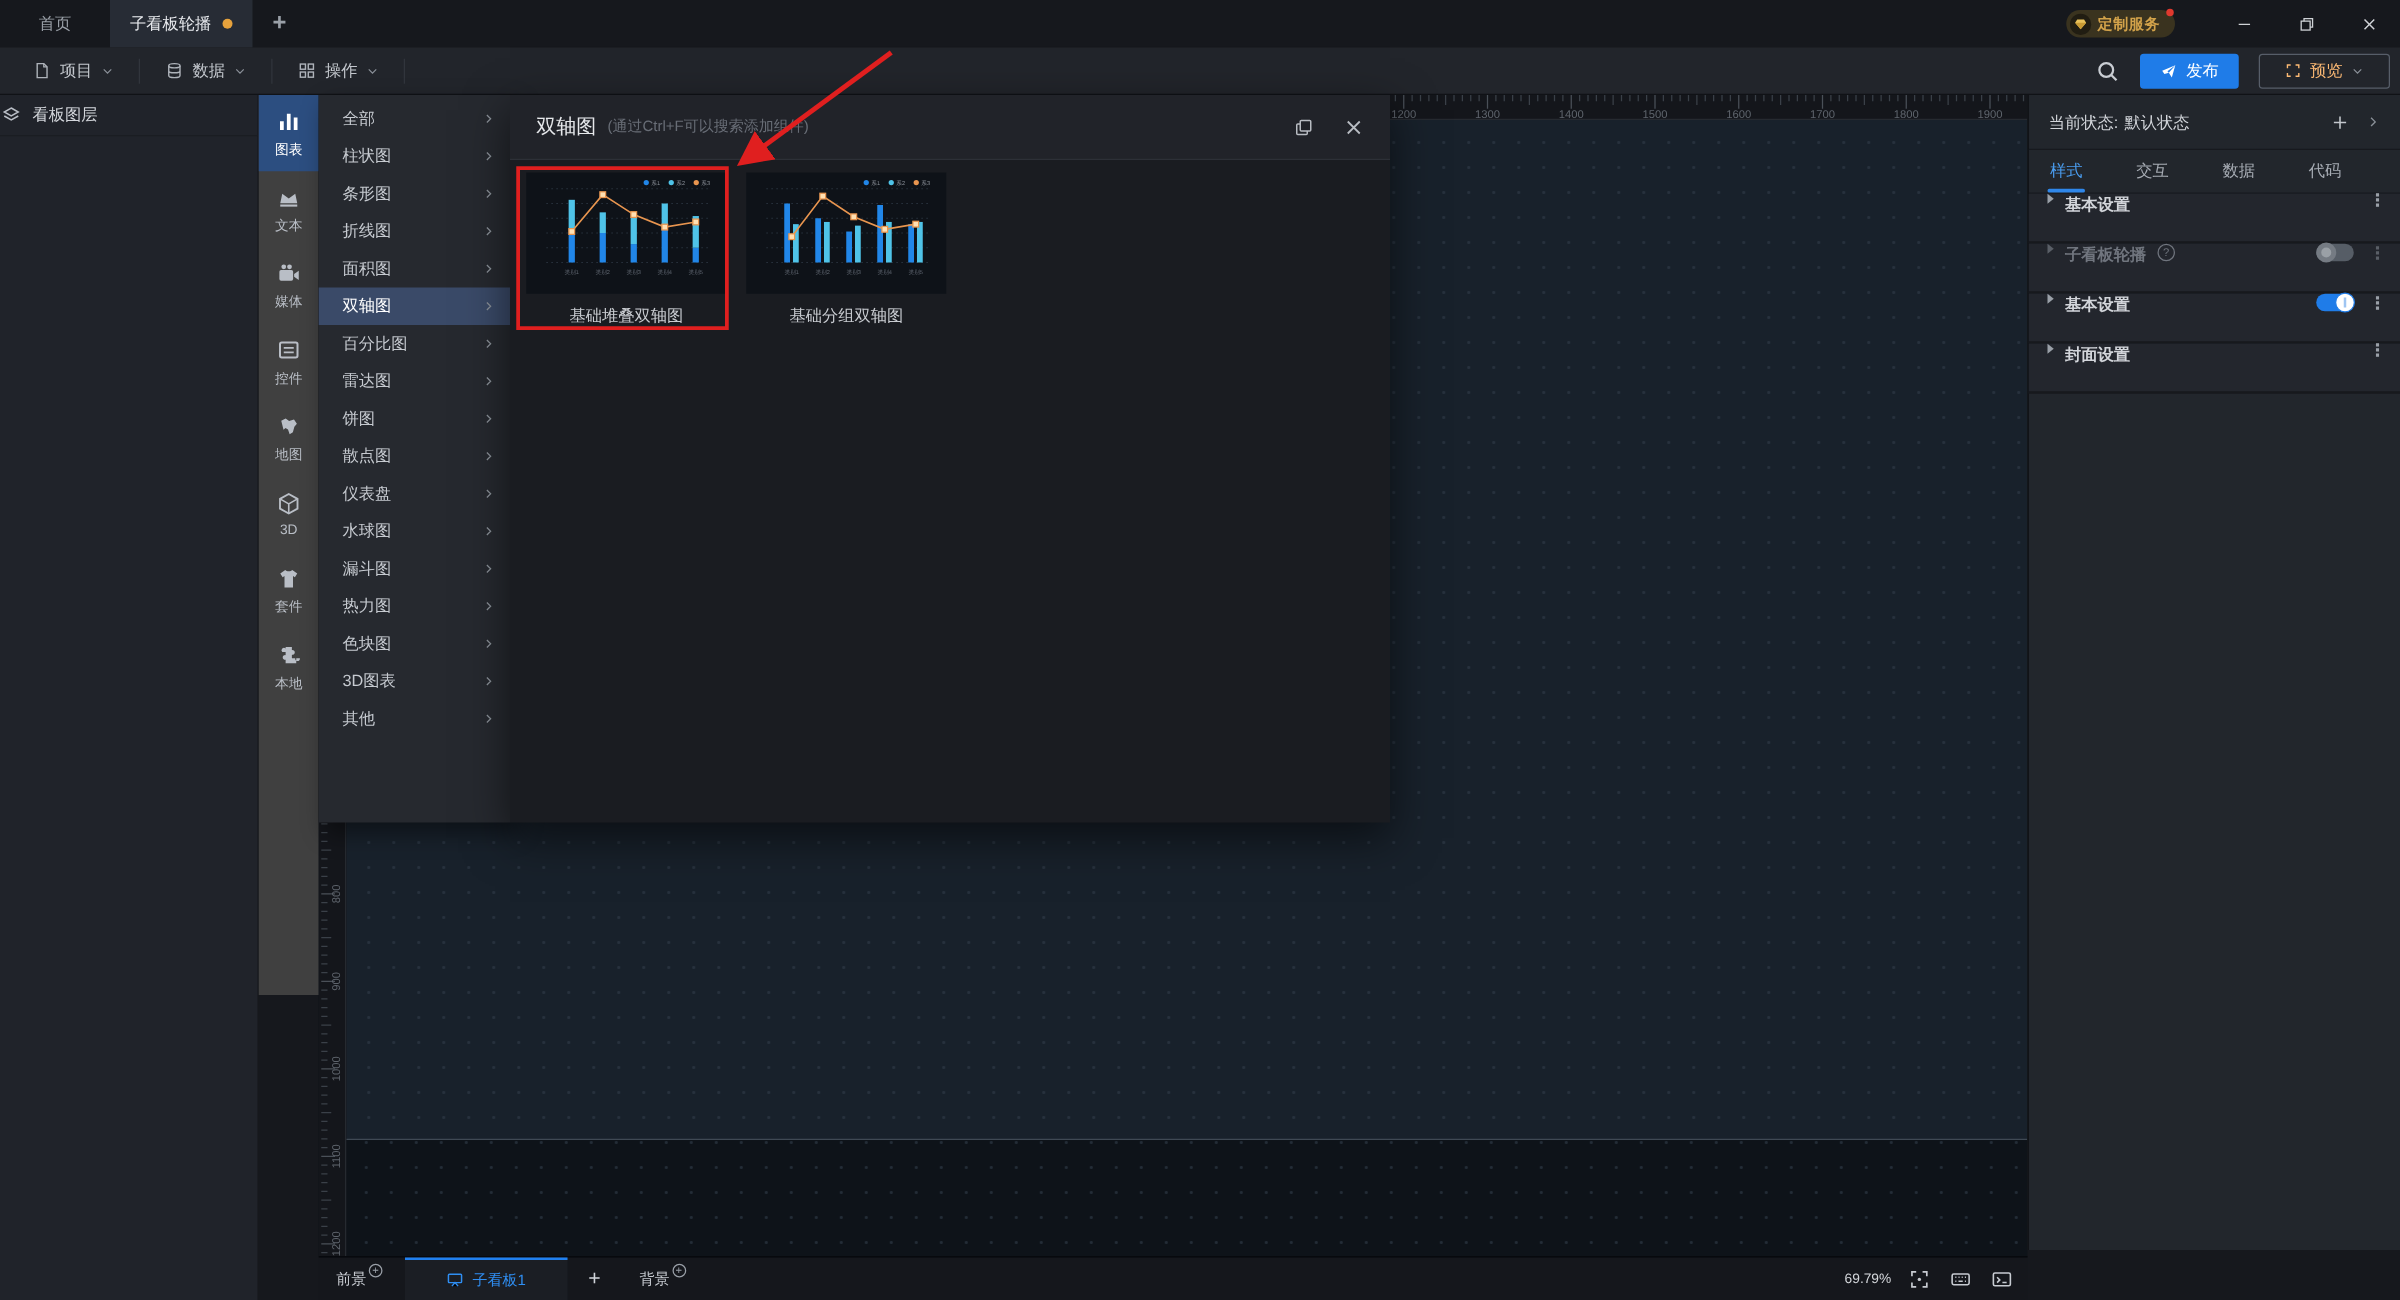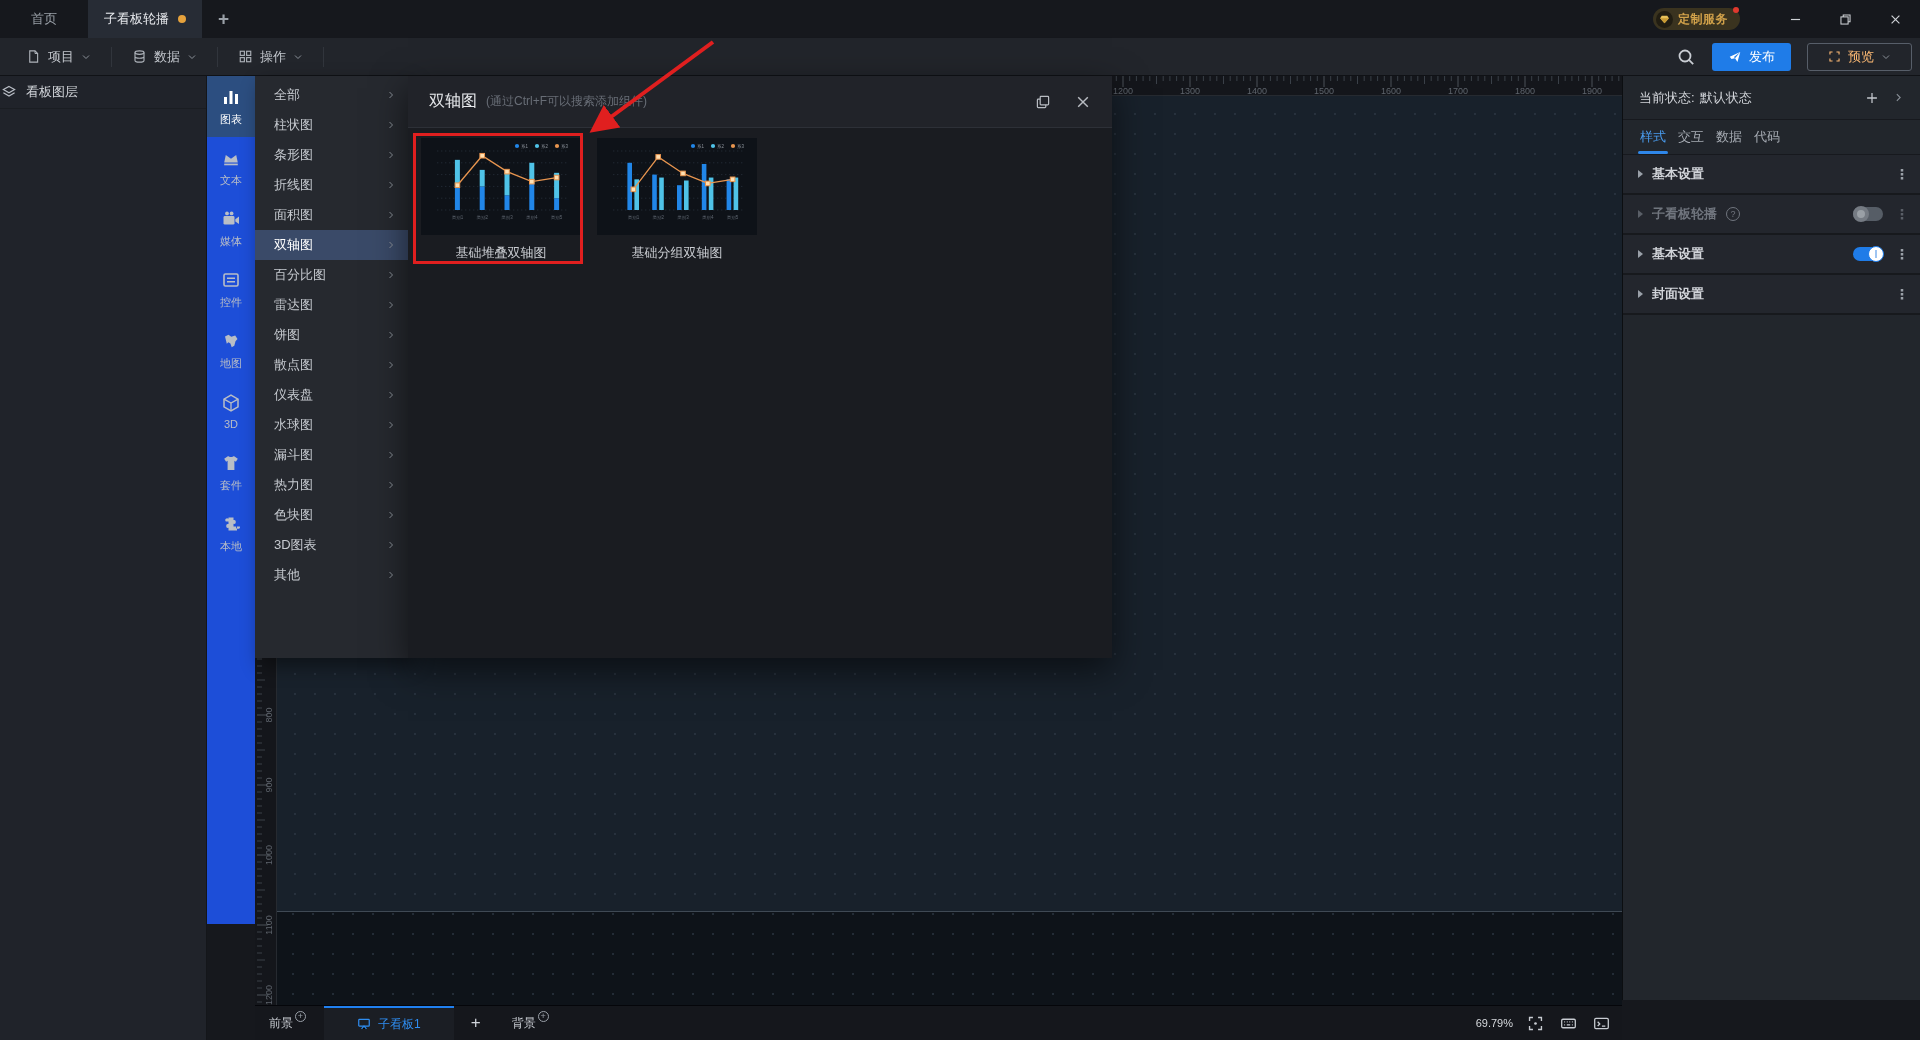--- a/index.html
+++ b/index.html
@@ -36,21 +36,21 @@
   .btn-publish .icx{width:14px;height:14px}
   .btn-preview{display:flex;gap:7px;align-items:center;border:1px solid #575e69;color:#fdba74;font-size:13px;height:28px;padding:0 20px;border-radius:3px;background:transparent}
   .btn-preview .icx{width:13px;height:13px}
 
   
   .layers-panel{position:absolute;left:0;top:76px;width:207px;height:964px;background:#20232a;border-right:1px solid #14161a}
   .layers-header{height:33px;display:flex;align-items:center;gap:9px;padding:0 1px;color:#d3d6db;font-size:13px;border-bottom:1px solid #1a1d22}
   .layers-header .icx{width:16px;height:16px;color:#b9bec6}
 
   
-  .iconstrip{position:absolute;left:207px;top:76px;width:48px;height:848px;background:#1d4ed8}
+  .iconstrip{position:absolute;left:207px;top:76px;width:48px;height:720px;background:#404040}
   .side-item{height:61px;display:flex;flex-direction:column;align-items:center;justify-content:center;gap:5px;color:#b9bec6;font-size:11px;cursor:pointer}
   .side-item.active{background:#2c4e80;color:#fff}
   .side-item .icx{width:20px;height:20px}
 
   
   .canvas{position:absolute;left:255px;top:76px;width:1367px;height:929px;background:#0e1319;overflow:hidden}
   .dotted{background-image:radial-gradient(circle,#232c36 1px,transparent 1.4px);background-size:20px 20px;background-position:8px 8px}
   .artboard{position:absolute;left:22px;top:20px;width:1345px;height:816px;background:#18212b;border-bottom:1px solid #3f4954;
             background-image:radial-gradient(circle,#27313d 1px,transparent 1.4px);background-size:20px 20px;background-position:8px 8px}
   .hruler{position:absolute;left:22px;top:0;width:1345px;height:20px;background:#14161b;border-bottom:1px solid #262a30}
@@ -69,25 +69,25 @@
   .bb-right{margin-left:auto;display:flex;align-items:center;gap:12px;padding-right:10px}
   .zoom-label{font-size:11px;color:#d5d8dc}
   .bb-icon{width:21px;height:17px;color:#c8ccd2}
 
   
   .rightpanel{position:absolute;right:0;top:76px;width:298px;height:924px;background:#22262c;border-left:1px solid #0c0e11}
   .rp-status{height:44px;border-bottom:1px solid #17191e;display:flex;align-items:center;padding:0 16px;font-size:13px;color:#d2d5da;gap:5px}
   .rp-status-icons{margin-left:auto;display:flex;align-items:center;gap:14px;color:#c3c7cd}
   .rp-status-icons .icx{width:14px;height:14px}
   .rp-status-icons .chev-r{width:11px;height:11px;color:#8a9098}
-  .rp-tabs{height:35px;display:flex;gap:12px;padding:0 17px;border-bottom:1px solid #17191e;align-items:stretch}
+  .rp-tabs{height:35px;display:flex;gap:43px;padding:0 17px;border-bottom:1px solid #17191e;align-items:stretch}
   .rp-tab{font-size:13px;color:#a7acb4;display:flex;align-items:center;position:relative;cursor:pointer}
   .rp-tab.active{color:#4a9df0}
   .rp-tab.active::after{content:"";position:absolute;left:-2px;right:-2px;bottom:0;height:3px;background:#2f87ea;border-radius:2px}
-  .rp-section{height:40px;display:flex;align-items:center;padding:0 15px;border-bottom:2px solid #17191d;font-size:13px;color:#d2d5da;font-weight:bold;gap:9px;background:#23262d}
+  .rp-section{height:40px;display:flex;align-items:flex-start;padding:0 15px;border-bottom:2px solid #17191d;font-size:13px;color:#d2d5da;font-weight:bold;gap:9px;background:#23262d}
   .rp-section .tri{width:0;height:0;border-left:5px solid #9aa0a8;border-top:4px solid transparent;border-bottom:4px solid transparent}
   .rp-section.disabled{color:#70757e}
   .rp-section.disabled .tri{border-left-color:#5a5f67}
   .rp-sec-right{margin-left:auto;display:flex;align-items:center;gap:12px}
   .kebab{color:#9aa0a8;font-size:14px;letter-spacing:0;line-height:10px;width:10px;text-align:center}
   .rp-section.disabled .kebab{color:#5a5f67}
   .help-ic{width:14px;height:14px;border:1px solid #70757e;border-radius:50%;font-size:9px;font-weight:normal;display:flex;align-items:center;justify-content:center;color:#70757e}
   .toggle{width:30px;height:14px;border-radius:8px;position:relative}
   .toggle.off{background:#565d66}
   .toggle.off .knob{position:absolute;left:0;top:-1px;width:16px;height:16px;border-radius:50%;background:#9aa0a6;border:4px solid #757b83}

